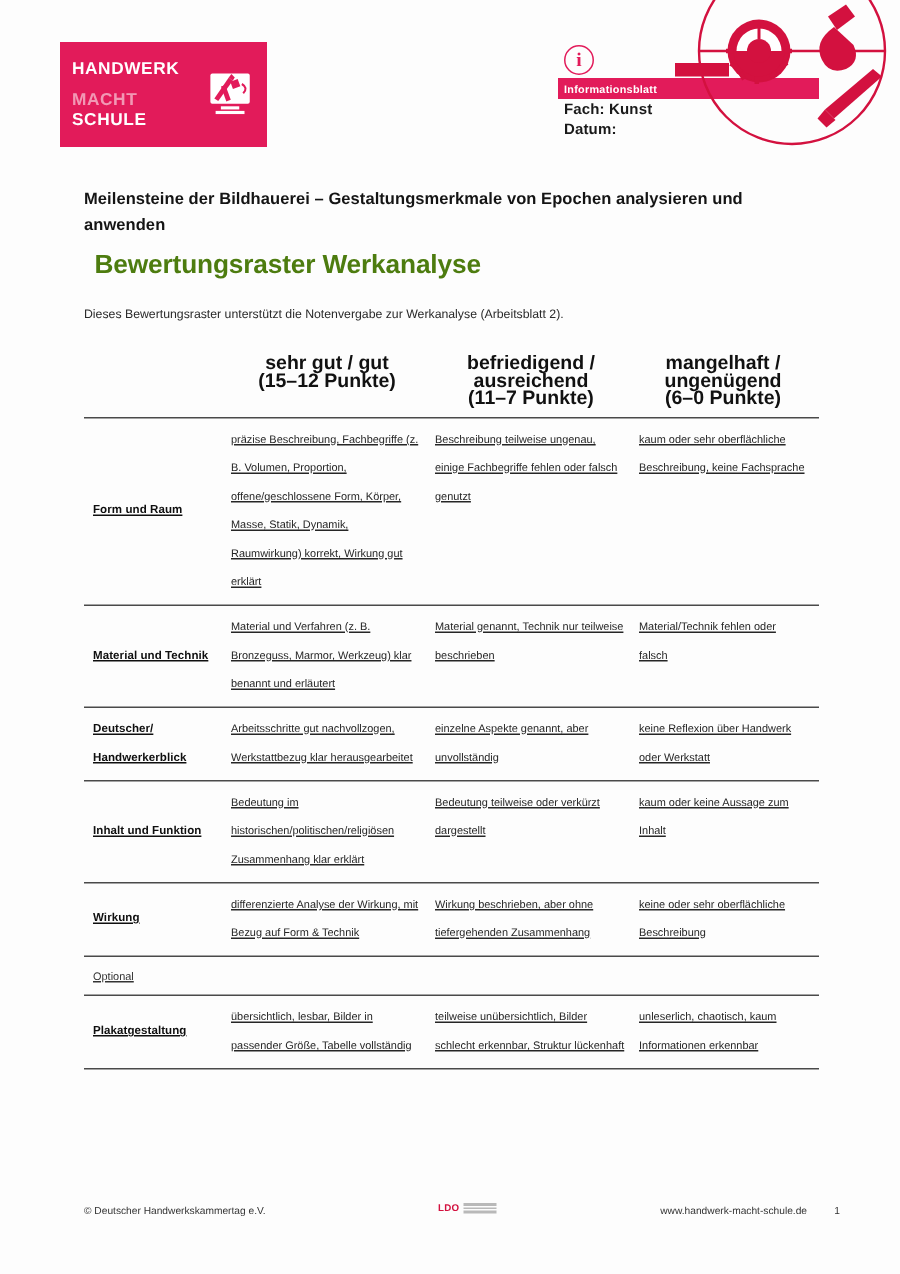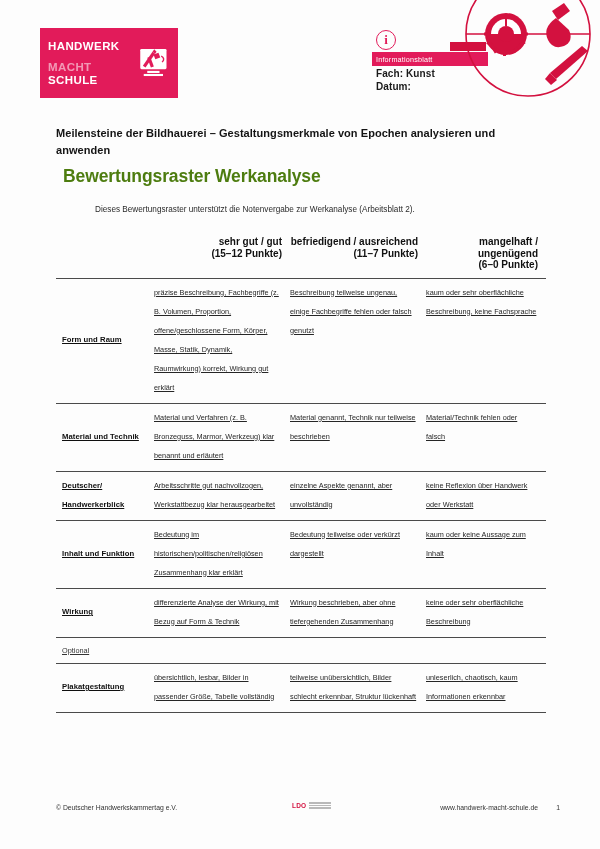--- a/index.html
+++ b/index.html
@@ -85,24 +85,24 @@
     align-items: center;
     justify-content: center;
     margin-left: 4px;
     margin-bottom: 2px;
     box-sizing: border-box;
   }
   .info-bar {
     background: #e21b5a;
     color: #ffffff;
     font-size: 7.2px;
-    font-weight: normal;
+    font-weight: bold;
     letter-spacing: 0.2px;
     padding: 2.5px 4px 2.5px 4px;
-    width: 116px;
+    width: 174px;
     box-sizing: border-box;
   }
   .info-line {
     font-size: 10px;
     font-weight: bold;
     color: #1a1a1a;
     padding: 2px 0 0 4px;
     letter-spacing: 0.1px;
   }
 
@@ -138,41 +138,40 @@
     letter-spacing: -0.1px;
   }
   .intro {
     position: absolute;
     left: 56px;
     top: 203px;
     width: 480px;
     font-size: 8.2px;
     line-height: 14px;
     color: #2a2a2a;
-    margin-left: 39px;
   }
 
   
   .rubric {
     position: absolute;
     left: 56px;
     top: 236px;
     width: 490px;
     border-collapse: collapse;
     table-layout: fixed;
   }
   .rubric col.c0 { width: 98px; }
   .rubric col.c1 { width: 136px; }
   .rubric col.c2 { width: 136px; }
   .rubric col.c3 { width: 120px; }
 
   .rubric th {
-    text-align: right;
+    text-align: center;
     vertical-align: top;
-    font-size: 10px;
+    font-size: 13px;
     font-weight: bold;
     line-height: 11.5px;
     padding: 0 8px 7px 0;
     border-bottom: 1.1px solid #4a4a4a;
     color: #111111;
   }
   .rubric th.blank { border-bottom: 1.1px solid #4a4a4a; }
 
   .rubric td {
     vertical-align: top;

